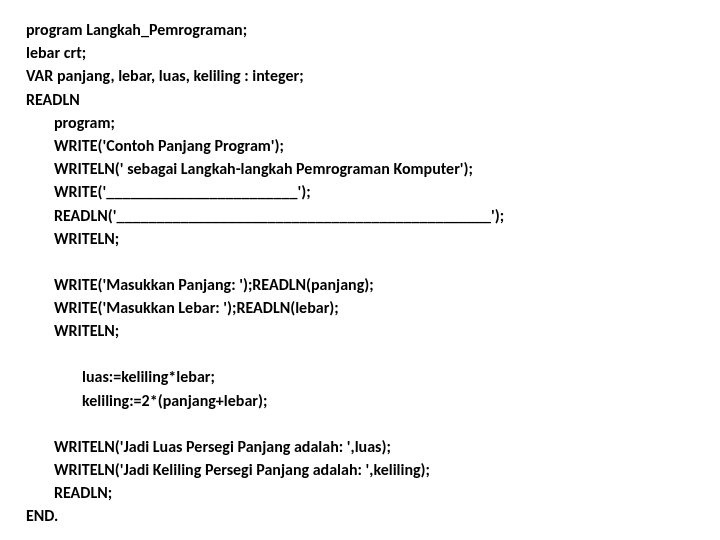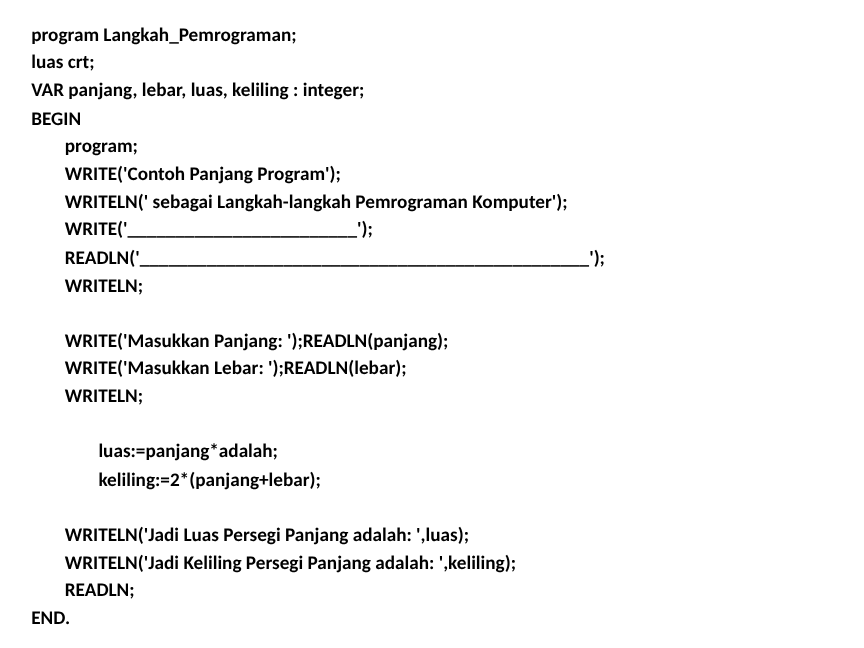--- a/index.html
+++ b/index.html
@@ -28,33 +28,33 @@
       padding-left: 56px;
     }
     .blank {
       height: 23px;
     }
   </style>
 </head>
 <body>
 
 <div class="line">program Langkah_Pemrograman;</div>
-<div class="line">luas crt;</div>
+<div class="line">lebar crt;</div>
 <div class="line">VAR panjang, lebar, luas, keliling : integer;</div>
-<div class="line">BEGIN</div>
+<div class="line">READLN</div>
 <div class="line indent1">program;</div>
 <div class="line indent1">WRITE('Contoh Panjang Program');</div>
 <div class="line indent1">WRITELN(' sebagai Langkah-langkah Pemrograman Komputer');</div>
 <div class="line indent1">WRITE('________________________');</div>
 <div class="line indent1">READLN('_______________________________________________');</div>
 <div class="line indent1">WRITELN;</div>
 <div class="blank"></div>
 <div class="line indent1">WRITE('Masukkan Panjang: ');READLN(panjang);</div>
 <div class="line indent1">WRITE('Masukkan Lebar: ');READLN(lebar);</div>
 <div class="line indent1">WRITELN;</div>
 <div class="blank"></div>
-<div class="line indent2">luas:=panjang*adalah;</div>
+<div class="line indent2">luas:=keliling*lebar;</div>
 <div class="line indent2">keliling:=2*(panjang+lebar);</div>
 <div class="blank"></div>
 <div class="line indent1">WRITELN('Jadi Luas Persegi Panjang adalah: ',luas);</div>
 <div class="line indent1">WRITELN('Jadi Keliling Persegi Panjang adalah: ',keliling);</div>
 <div class="line indent1">READLN;</div>
 <div class="line">END.</div>
 
 </body></html>

